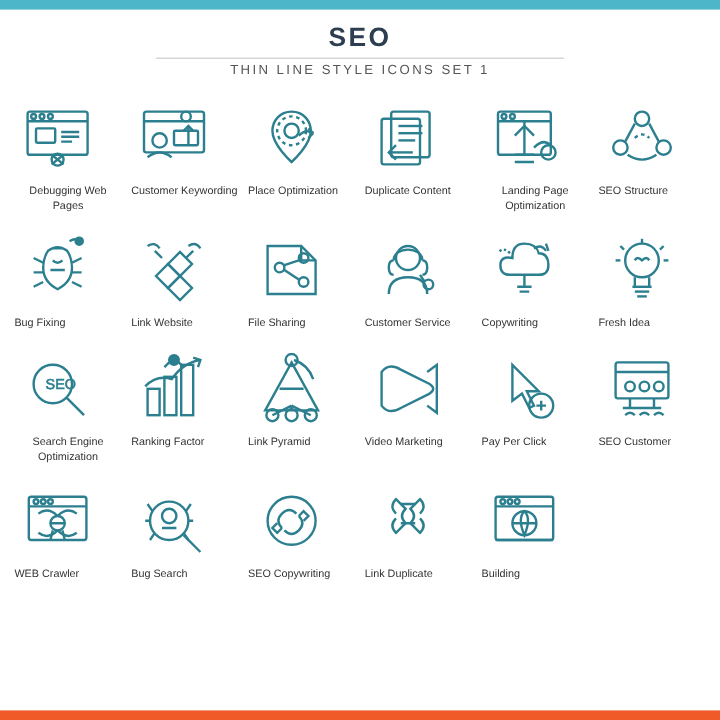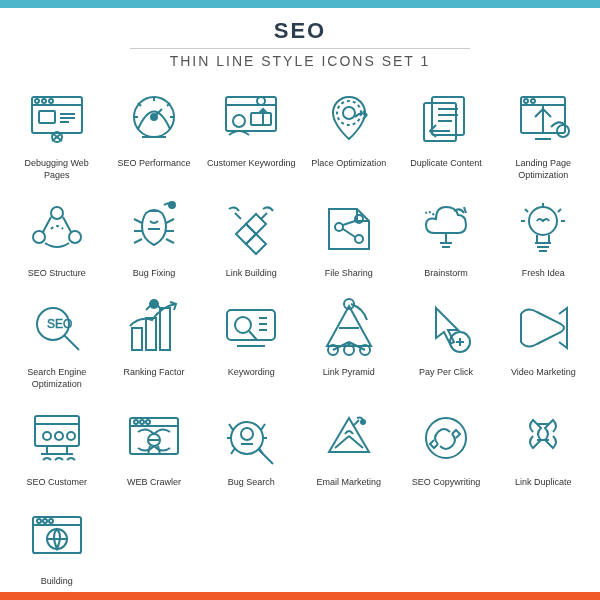--- a/index.html
+++ b/index.html
@@ -31,35 +31,35 @@
       color: #2c3e50;
       letter-spacing: 2px;
     }
     .header-line {
       width: 340px;
       height: 1px;
       background: #ccc;
       margin: 4px auto;
     }
     .header h2 {
-      font-size: 14px;
+      font-size: 11px;
       font-weight: normal;
       color: #555;
       letter-spacing: 2px;
     }
     .grid {
       display: grid;
       grid-template-columns: repeat(6, 1fr);
       gap: 4px;
       padding: 6px 10px;
     }
     .icon-cell {
       display: flex;
       flex-direction: column;
-      align-items: center;
+      align-items: flex-start;
       justify-content: flex-start;
       padding: 4px 2px;
     }
     .icon-box {
       width: 72px;
       height: 72px;
       display: flex;
       align-items: center;
       justify-content: center;
     }
@@ -103,38 +103,20 @@
     <line x1="25" y1="52" x2="35" y2="44"></line>
     <circle cx="30" cy="48" r="5"></circle>
   </svg>
       </div>
       <div class="icon-label">Debugging
 Web Pages</div>
     </div>
     <div class="icon-cell">
       <div class="icon-box">
         <svg viewBox="0 0 60 60" fill="none" stroke="#2c7f8f" stroke-width="2">
-    <circle cx="30" cy="28" r="20"></circle>
-    <path d="M14 40 Q30 5 46 40"></path>
-    <line x1="30" y1="8" x2="30" y2="12"></line>
-    <line x1="46" y1="14" x2="43" y2="17"></line>
-    <line x1="50" y1="28" x2="46" y2="28"></line>
-    <line x1="14" y1="14" x2="17" y2="17"></line>
-    <line x1="10" y1="28" x2="14" y2="28"></line>
-    <line x1="30" y1="28" x2="38" y2="20"></line>
-    <circle cx="30" cy="28" r="3" fill="#2c7f8f"></circle>
-    <line x1="18" y1="48" x2="42" y2="48"></line>
-  </svg>
-      </div>
-      <div class="icon-label">SEO
-Performance</div>
-    </div>
-    <div class="icon-cell">
-      <div class="icon-box">
-        <svg viewBox="0 0 60 60" fill="none" stroke="#2c7f8f" stroke-width="2">
     <rect x="5" y="8" width="50" height="34" rx="2"></rect>
     <line x1="5" y1="16" x2="55" y2="16"></line>
     <circle cx="18" cy="32" r="6"></circle>
     <path d="M8 46 Q18 38 28 46"></path>
     <circle cx="40" cy="12" r="4"></circle>
     <path d="M38 24 l4-4 l4 4"></path>
     <line x1="42" y1="20" x2="42" y2="36"></line>
     <rect x="30" y="24" width="20" height="12" rx="1"></rect>
   </svg>
       </div>
@@ -229,50 +211,65 @@
     <path d="M15 35 L25 25 L35 35 L25 45 Z"></path>
     <path d="M25 45 L35 35 L45 45 L35 55 Z"></path>
     <path d="M25 25 L35 15 L45 25 L35 35 Z"></path>
     <line x1="20" y1="20" x2="14" y2="14"></line>
     <line x1="40" y1="20" x2="46" y2="14"></line>
     <path d="M8 10 Q14 6 18 12"></path>
     <path d="M42 10 Q48 6 52 12"></path>
   </svg>
       </div>
       <div class="icon-label">Link
-Building</div>
+Website</div>
     </div>
     <div class="icon-cell">
       <div class="icon-box">
         <svg viewBox="0 0 60 60" fill="none" stroke="#2c7f8f" stroke-width="2">
     <path d="M10 10 L10 50 L50 50 L50 22 L38 10 Z"></path>
     <path d="M38 10 L38 22 L50 22"></path>
     <circle cx="20" cy="28" r="4"></circle>
     <circle cx="40" cy="20" r="4"></circle>
     <circle cx="40" cy="40" r="4"></circle>
     <line x1="24" y1="26" x2="36" y2="22"></line>
     <line x1="24" y1="30" x2="36" y2="38"></line>
   </svg>
       </div>
       <div class="icon-label">File
 Sharing</div>
     </div>
     <div class="icon-cell">
       <div class="icon-box">
         <svg viewBox="0 0 60 60" fill="none" stroke="#2c7f8f" stroke-width="2">
+    <circle cx="30" cy="20" r="10"></circle>
+    <path d="M14 50 Q14 36 30 36 Q46 36 46 50"></path>
+    <path d="M18 22 Q14 22 14 28 Q14 34 18 34"></path>
+    <path d="M42 22 Q46 22 46 28 Q46 34 42 34"></path>
+    <path d="M18 22 C18 10 42 10 42 22"></path>
+    <line x1="40" y1="34" x2="44" y2="40"></line>
+    <circle cx="47" cy="42" r="4"></circle>
+  </svg>
+      </div>
+      <div class="icon-label">Customer
+Service</div>
+    </div>
+    <div class="icon-cell">
+      <div class="icon-box">
+        <svg viewBox="0 0 60 60" fill="none" stroke="#2c7f8f" stroke-width="2">
     <path d="M20 20 Q20 8 30 8 Q40 8 42 16 Q50 16 50 26 Q50 34 42 34 L18 34 Q10 34 10 26 Q10 18 20 20Z"></path>
     <line x1="30" y1="34" x2="30" y2="44"></line>
     <line x1="24" y1="44" x2="36" y2="44"></line>
     <line x1="26" y1="48" x2="34" y2="48"></line>
     <path d="M38 12 Q44 8 48 14"></path>
     <line x1="48" y1="8" x2="50" y2="14"></line>
     <path d="M18 16 Q12 10 8 16" stroke-dasharray="2,2"></path>
   </svg>
       </div>
-      <div class="icon-label">Brainstorm</div>
+      <div class="icon-label">Copywriting</div>
     </div>
     <div class="icon-cell">
       <div class="icon-box">
         <svg viewBox="0 0 60 60" fill="none" stroke="#2c7f8f" stroke-width="2">
     <circle cx="30" cy="22" r="14"></circle>
     <line x1="30" y1="4" x2="30" y2="8"></line>
     <line x1="48" y1="10" x2="45" y2="13"></line>
     <line x1="52" y1="22" x2="48" y2="22"></line>
     <line x1="12" y1="10" x2="15" y2="13"></line>
     <line x1="8" y1="22" x2="12" y2="22"></line>
@@ -310,68 +307,54 @@
     <path d="M26 8 L22 12"></path>
     <path d="M34 8 L38 12"></path>
   </svg>
       </div>
       <div class="icon-label">Ranking
 Factor</div>
     </div>
     <div class="icon-cell">
       <div class="icon-box">
         <svg viewBox="0 0 60 60" fill="none" stroke="#2c7f8f" stroke-width="2">
-    <rect x="6" y="12" width="48" height="30" rx="4"></rect>
-    <circle cx="22" cy="27" r="8"></circle>
-    <line x1="28" y1="33" x2="36" y2="42"></line>
-    <line x1="38" y1="20" x2="46" y2="20"></line>
-    <line x1="38" y1="26" x2="46" y2="26"></line>
-    <line x1="38" y1="32" x2="46" y2="32"></line>
-    <line x1="16" y1="48" x2="44" y2="48"></line>
-  </svg>
-      </div>
-      <div class="icon-label">Keywording</div>
-    </div>
-    <div class="icon-cell">
-      <div class="icon-box">
-        <svg viewBox="0 0 60 60" fill="none" stroke="#2c7f8f" stroke-width="2">
     <polygon points="30,8 52,48 8,48"></polygon>
     <line x1="20" y1="30" x2="40" y2="30"></line>
     <circle cx="14" cy="52" r="5"></circle>
     <circle cx="30" cy="52" r="5"></circle>
     <circle cx="46" cy="52" r="5"></circle>
     <circle cx="30" cy="6" r="5"></circle>
     <path d="M30 44 L14 52 M30 44 L30 47 M30 44 L46 52"></path>
     <path d="M32 6 Q44 10 48 22"></path>
   </svg>
       </div>
       <div class="icon-label">Link
 Pyramid</div>
     </div>
     <div class="icon-cell">
       <div class="icon-box">
         <svg viewBox="0 0 60 60" fill="none" stroke="#2c7f8f" stroke-width="2">
+    <path d="M8 16 Q14 8 24 14 L48 26 Q54 30 48 34 L24 46 Q14 52 8 44 Z"></path>
+    <path d="M46 16 L54 10 L54 50 L46 44"></path>
+  </svg>
+      </div>
+      <div class="icon-label">Video
+Marketing</div>
+    </div>
+    <div class="icon-cell">
+      <div class="icon-box">
+        <svg viewBox="0 0 60 60" fill="none" stroke="#2c7f8f" stroke-width="2">
     <path d="M20 10 L20 40 L28 34 L34 46 L38 44 L32 32 L42 32 Z" fill="none"></path>
     <circle cx="44" cy="44" r="10"></circle>
     <line x1="40" y1="44" x2="48" y2="44"></line>
     <line x1="44" y1="40" x2="44" y2="48"></line>
   </svg>
       </div>
       <div class="icon-label">Pay Per
 Click</div>
-    </div>
-    <div class="icon-cell">
-      <div class="icon-box">
-        <svg viewBox="0 0 60 60" fill="none" stroke="#2c7f8f" stroke-width="2">
-    <path d="M8 16 Q14 8 24 14 L48 26 Q54 30 48 34 L24 46 Q14 52 8 44 Z"></path>
-    <path d="M46 16 L54 10 L54 50 L46 44"></path>
-  </svg>
-      </div>
-      <div class="icon-label">Video
-Marketing</div>
     </div>
     <div class="icon-cell">
       <div class="icon-box">
         <svg viewBox="0 0 60 60" fill="none" stroke="#2c7f8f" stroke-width="2">
     <rect x="8" y="8" width="44" height="30" rx="2"></rect>
     <line x1="8" y1="16" x2="52" y2="16"></line>
     <line x1="20" y1="38" x2="20" y2="46"></line>
     <line x1="40" y1="38" x2="40" y2="46"></line>
     <line x1="14" y1="46" x2="46" y2="46"></line>
     <circle cx="20" cy="28" r="4"></circle>
@@ -419,36 +402,20 @@
     <line x1="14" y1="40" x2="10" y2="46"></line>
     <line x1="38" y1="40" x2="42" y2="46"></line>
   </svg>
       </div>
       <div class="icon-label">Bug
 Search</div>
     </div>
     <div class="icon-cell">
       <div class="icon-box">
         <svg viewBox="0 0 60 60" fill="none" stroke="#2c7f8f" stroke-width="2">
-    <path d="M10 44 L30 10 L50 44 Z"></path>
-    <line x1="10" y1="44" x2="50" y2="44"></line>
-    <line x1="16" y1="40" x2="30" y2="28"></line>
-    <line x1="44" y1="40" x2="30" y2="28"></line>
-    <path d="M26 26 Q30 20 34 26"></path>
-    <line x1="34" y1="18" x2="40" y2="12"></line>
-    <path d="M38 10 Q44 8 44 14"></path>
-    <circle cx="44" cy="14" r="2" fill="#2c7f8f"></circle>
-  </svg>
-      </div>
-      <div class="icon-label">Email
-Marketing</div>
-    </div>
-    <div class="icon-cell">
-      <div class="icon-box">
-        <svg viewBox="0 0 60 60" fill="none" stroke="#2c7f8f" stroke-width="2">
     <circle cx="30" cy="30" r="20"></circle>
     <path d="M22 36 Q16 30 22 24 Q28 18 34 24"></path>
     <path d="M36 26 Q42 32 36 38 Q30 44 24 38"></path>
     <path d="M36 26 L40 22 L44 26 L40 30"></path>
     <path d="M22 36 L18 40 L14 36 L18 32"></path>
   </svg>
       </div>
       <div class="icon-label">SEO
 Copywriting</div>
     </div>

